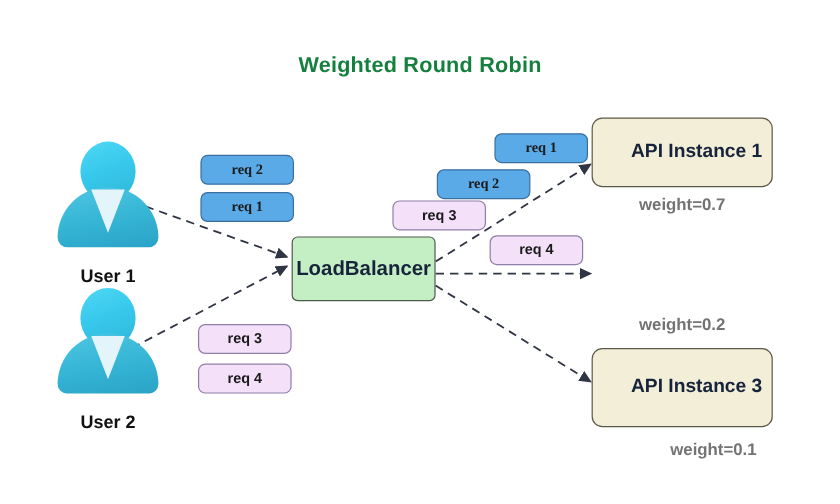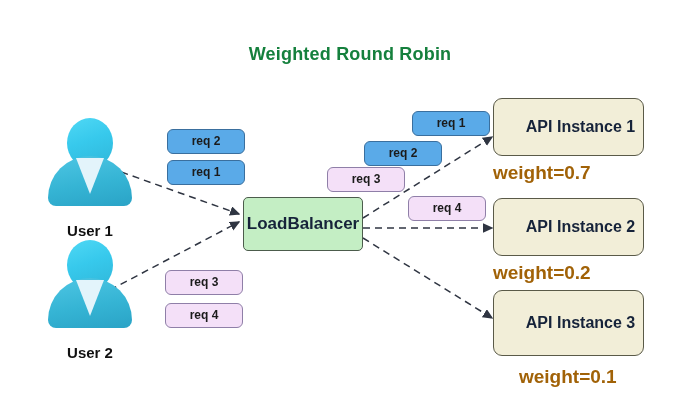--- a/index.html
+++ b/index.html
@@ -95,20 +95,21 @@
     text-align: center;
     font-size: 12px;
     font-weight: bold;
     color: #1b1b1b;
     border-radius: 6px;
     border: 1.4px solid #4a4a6a;
   }
   .chip-blue {
     background: #5aaae8;
     border-color: #3a6f9e;
+    font-family: Liberation Serif, serif;
   }
   .chip-pink {
     background: #f4e0f8;
     border-color: #8f7fa8;
   }
 
   
   .lb-box {
     position: absolute;
     box-sizing: border-box;
@@ -135,24 +136,24 @@
     display: flex;
     align-items: center;
     justify-content: center;
     font-size: 16px;
     font-weight: bold;
     color: #16233a;
     padding-left: 24px;
   }
   .weight-label {
     position: absolute;
-    text-align: left;
-    font-size: 19px;
-    font-weight: bold;
-    color: #a16207;
+    text-align: center;
+    font-size: 14px;
+    font-weight: bold;
+    color: #737373;
   }
 </style>
 </head>
 <body>
 
 <div id="canvas">
 
   <svg id="diagram-svg" viewBox="0 0 700 420">
     <defs>
       <marker id="arrowhead" markerWidth="7" markerHeight="7" refX="6" refY="3.2" orient="auto" markerUnits="strokeWidth">
@@ -203,19 +204,18 @@
   </div>
 
   <div class="chip chip-blue" style="left:412px; top:111px; width:78px;">req 1</div>
   <div class="chip chip-blue" style="left:364px; top:141px; width:78px;">req 2</div>
   <div class="chip chip-pink" style="left:327px; top:167px; width:78px;">req 3</div>
   <div class="chip chip-pink" style="left:408px; top:196px; width:78px;">req 4</div>
 
   <div class="api-box" style="left:493px; top:98px; width:151px; height:58px;">API Instance 1</div>
   <div class="weight-label" style="left:493px; top:162px; width:151px;">weight=0.7</div>
 
-  <div class="api-box" style="left:493px; top:198px; width:151px; height:58px;">API Instance 2</div>
   <div class="weight-label" style="left:493px; top:262px; width:151px;">weight=0.2</div>
 
   <div class="api-box" style="left:493px; top:290px; width:151px; height:66px;">API Instance 3</div>
   <div class="weight-label" style="left:519px; top:354px; width:151px;margin-top:12px;">weight=0.1</div>
 
 </div>
 
 </body></html>

